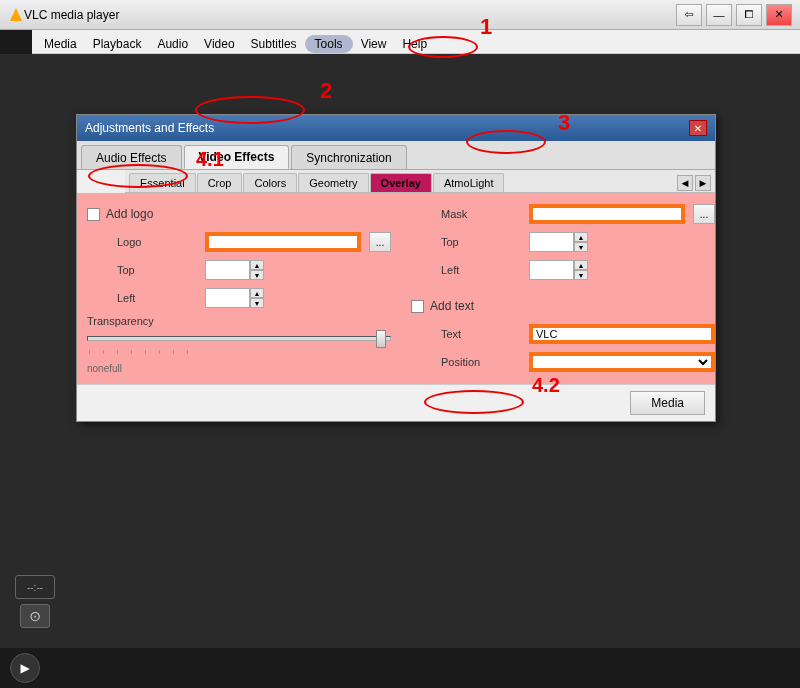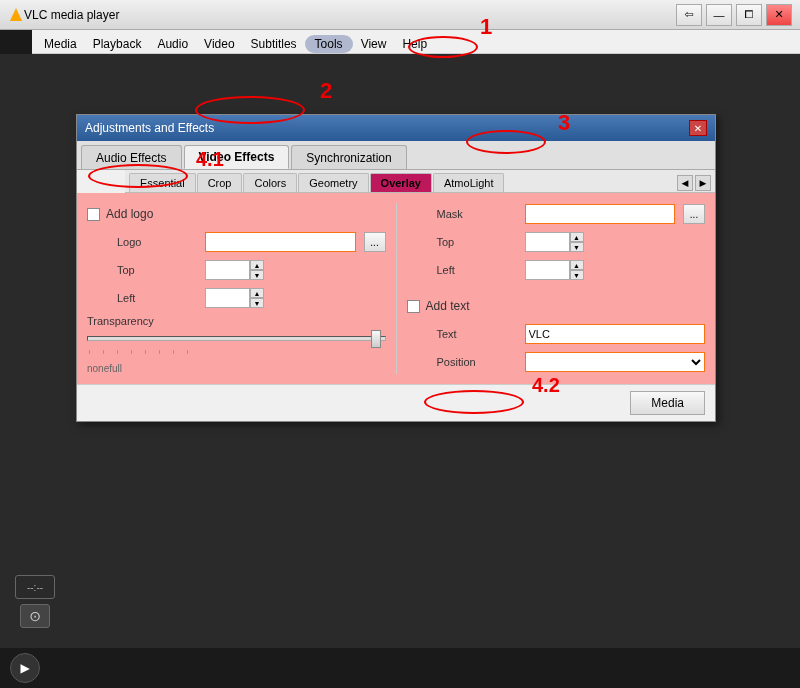--- a/index.html
+++ b/index.html
@@ -253,21 +253,21 @@
     }
     .form-label {
       width: 80px;
       font-size: 11px;
       color: #333;
       text-align: left;
     }
     .form-input {
       flex: 1;
       height: 20px;
-      border: 1px solid #f97316;
+      border: 4px solid #f97316;
       background: #fff;
       padding: 0 3px;
       font-size: 11px;
     }
     .form-btn-small {
       width: 22px;
       height: 20px;
       border: 1px solid #aaa;
       background: linear-gradient(to bottom, #f8f8f8, #e0e0e0);
       cursor: pointer;

